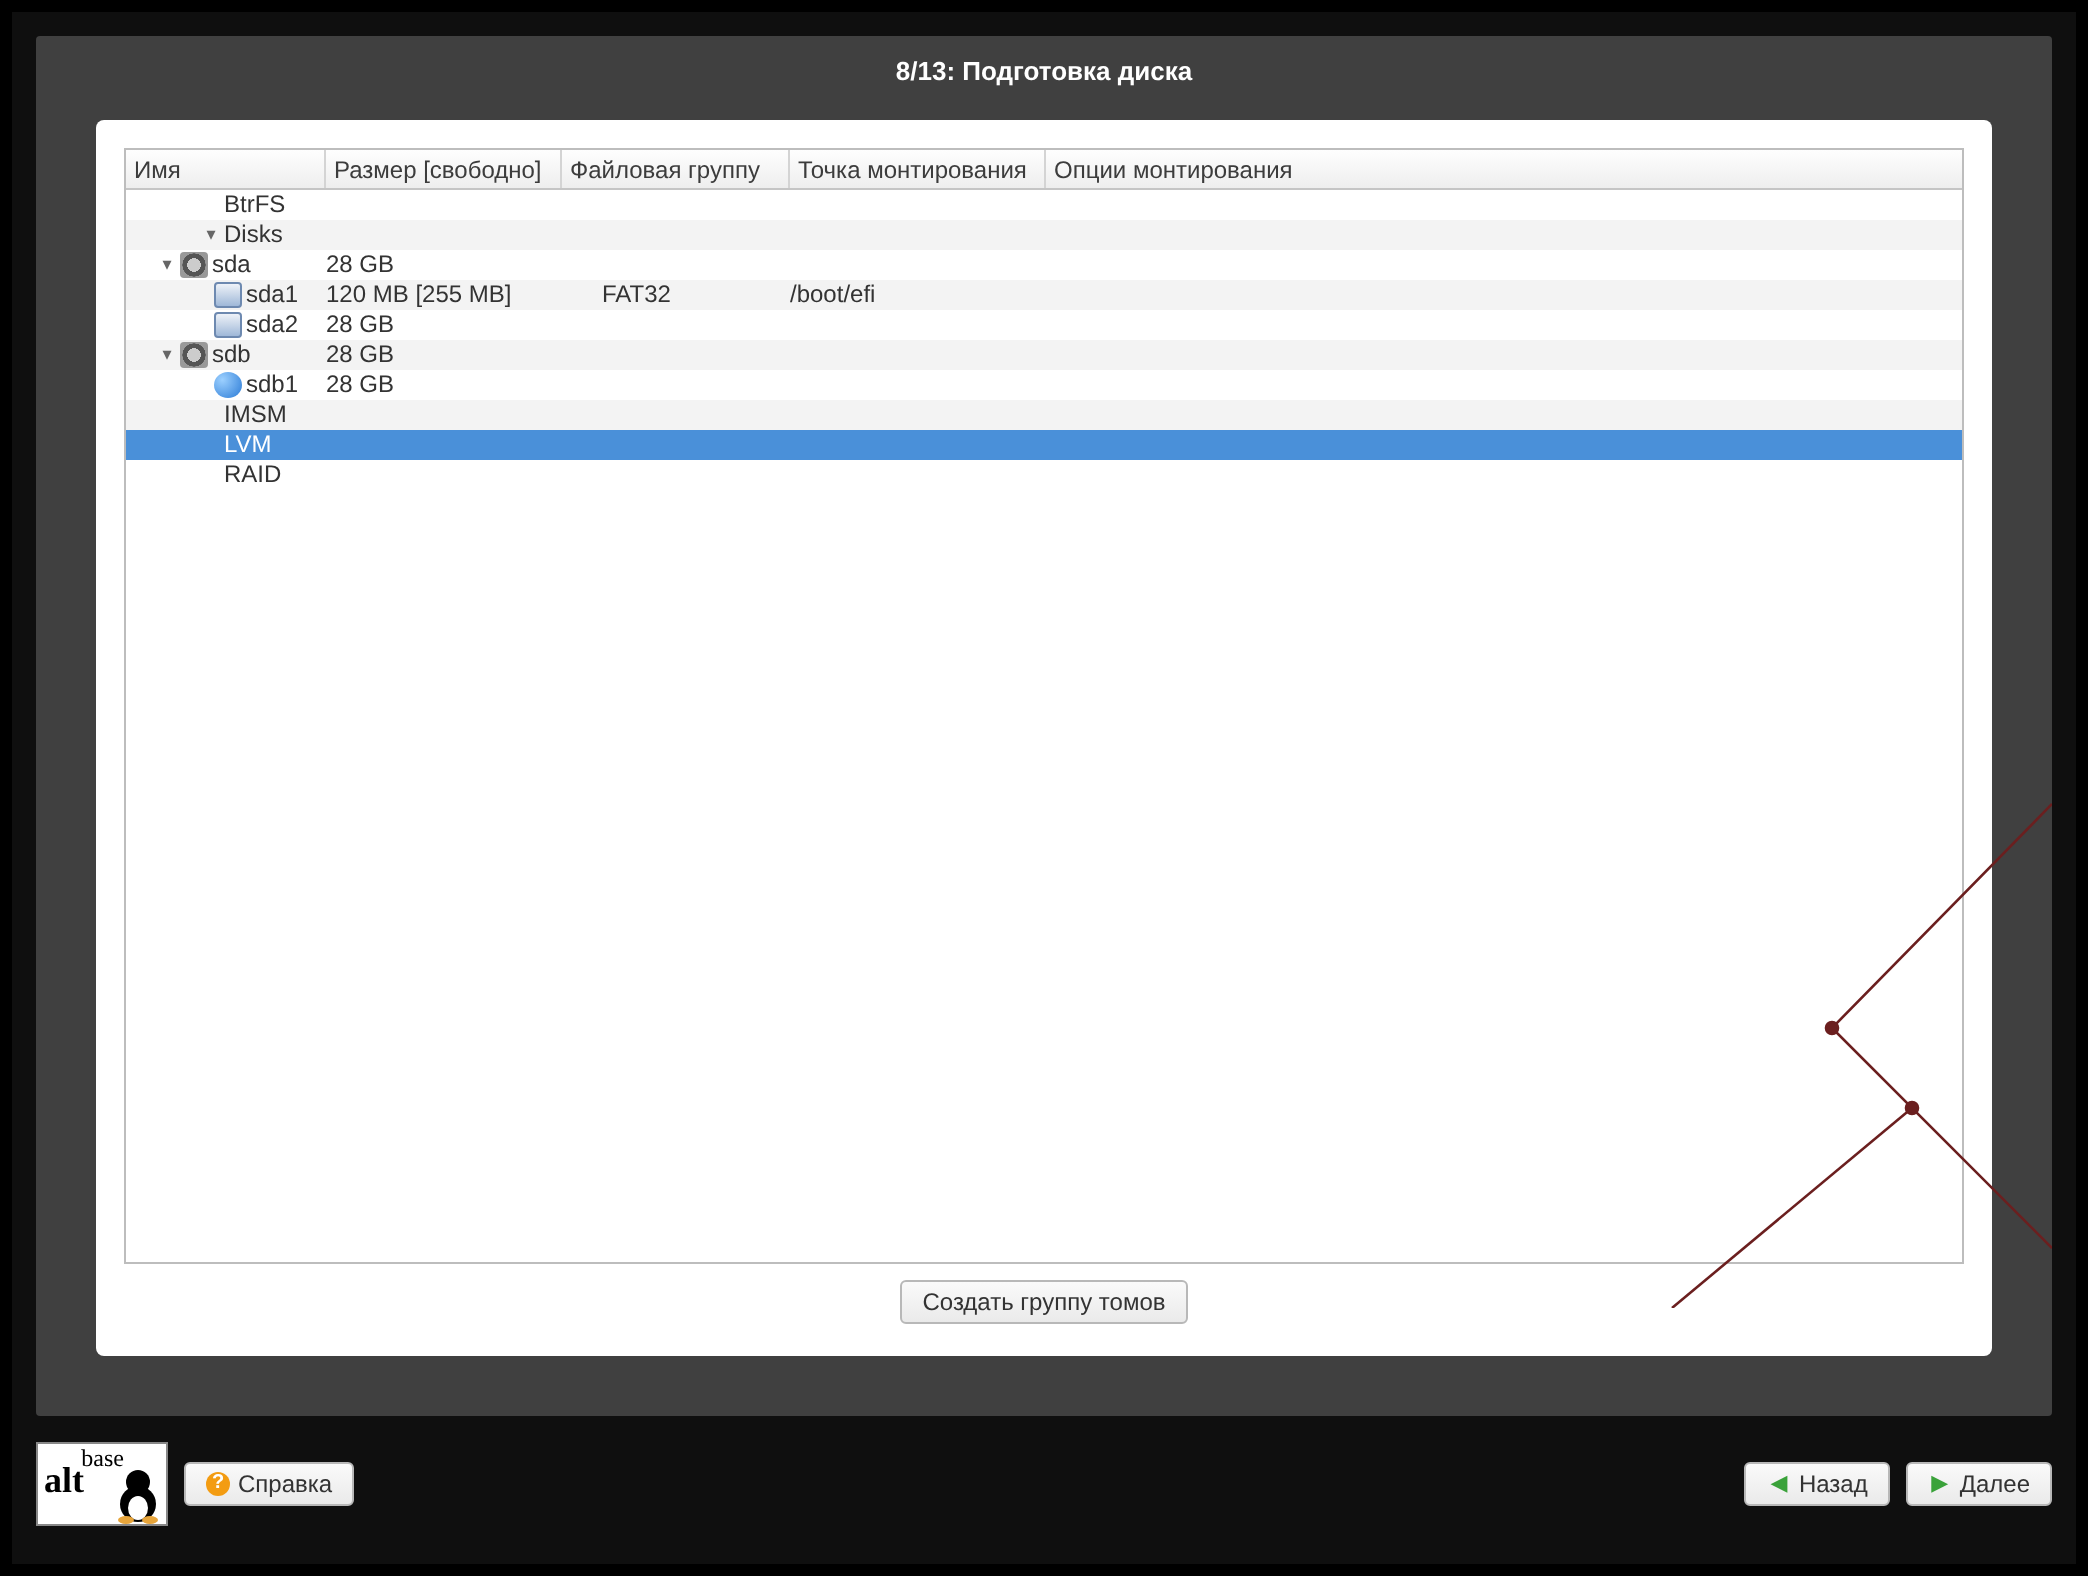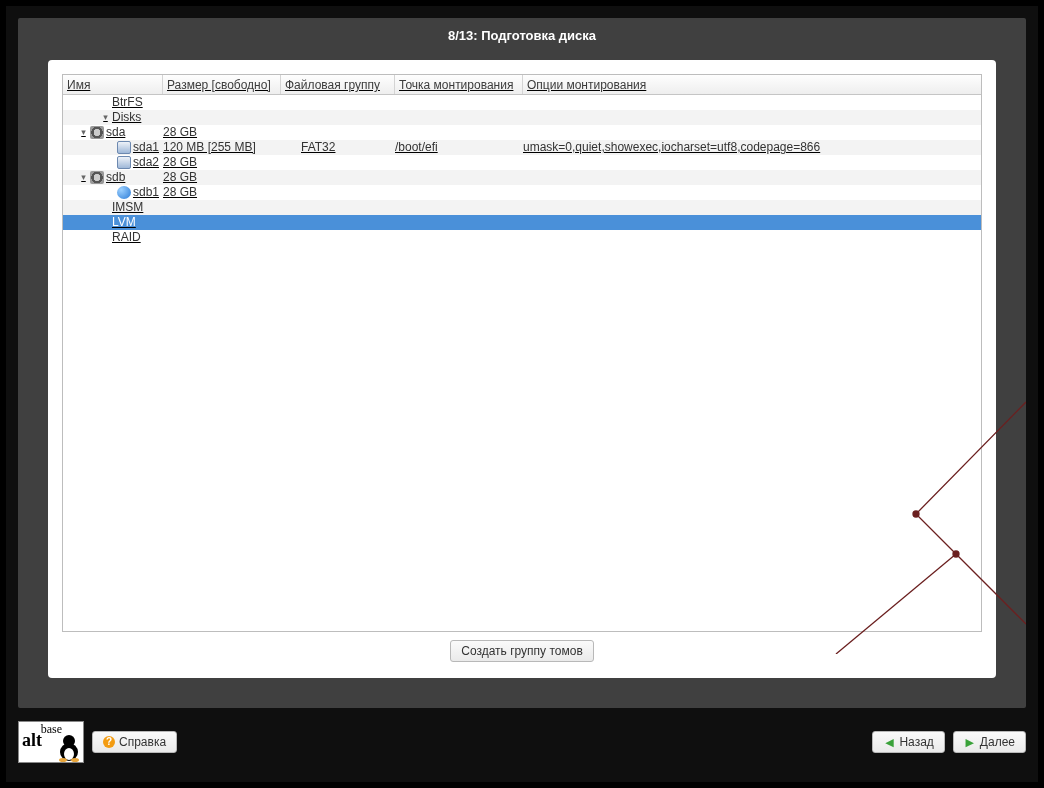--- a/index.html
+++ b/index.html
@@ -29,21 +29,20 @@
     padding: 10px 0 14px 0;
   }
   .inner-white {
     position: absolute;
     top: 42px; left: 30px; right: 30px; bottom: 30px;
     background: #fff;
     border-radius: 4px;
     padding: 14px 14px 16px 14px;
     display: flex;
     flex-direction: column;
-    text-decoration: underline;
   }
   .tree-table {
     flex: 1 1 auto;
     border: 1px solid #bdbdbd;
     background: #fff;
     overflow: hidden;
   }
   .tt-head {
     display: flex;
     background: linear-gradient(#fefefe,#eeeeee);
@@ -82,21 +81,21 @@
   .exp {
     display: inline-flex;
     width: 9px; height: 9px;
     align-items: center; justify-content: center;
     color: #666;
     font-size: 9px;
     margin-right: 2px;
   }
   .indent-0 { padding-left: 2px; margin-left: 36px; }
   .indent-1 { padding-left: 16px; }
-  .indent-2 { padding-left: 44px; justify-content: flex-end; }
+  .indent-2 { padding-left: 44px; }
   .icon { width: 14px; height: 13px; margin-right: 2px; display:inline-block; }
   .icon-disk {
     background: radial-gradient(circle at 50% 50%, #ccc 0 35%, #555 36% 60%, #999 61% 100%);
     border-radius: 2px;
   }
   .icon-part {
     background: linear-gradient(#eef2f8,#9fb8d8);
     border: 1px solid #6d89b0;
     border-radius: 2px;
   }
@@ -209,21 +208,20 @@
           </div>
 
           <div class="tt-row band">
             <div class="c c-name indent-2">
                 <span class="icon icon-part"></span>
                 <span>sda1</span>
               </div>
             <div class="c c-size">120 MB [255 MB]</div>
             <div class="c c-fs">FAT32</div>
             <div class="c c-mp">/boot/efi</div>
-            <div class="c c-opts">umask=0,quiet,showexec,iocharset=utf8,codepage=866</div>
           </div>
 
           <div class="tt-row">
             <div class="c c-name indent-2">
                 <span class="icon icon-part"></span>
                 <span>sda2</span>
               </div>
             <div class="c c-size">28 GB</div>
             <div class="c c-fs"></div>
               <div class="c c-mp"></div>

